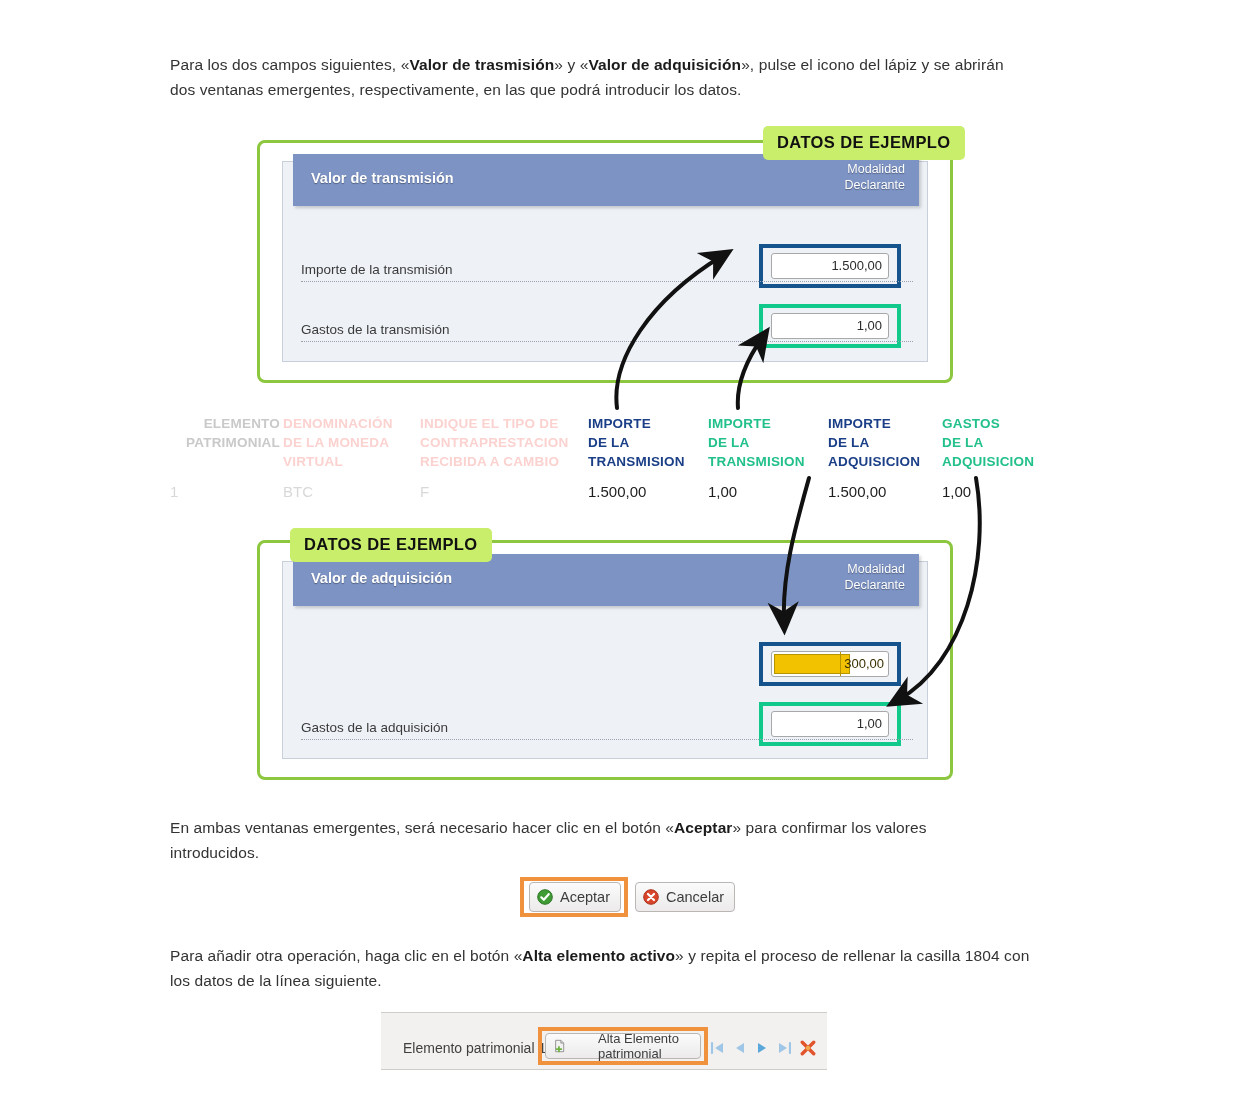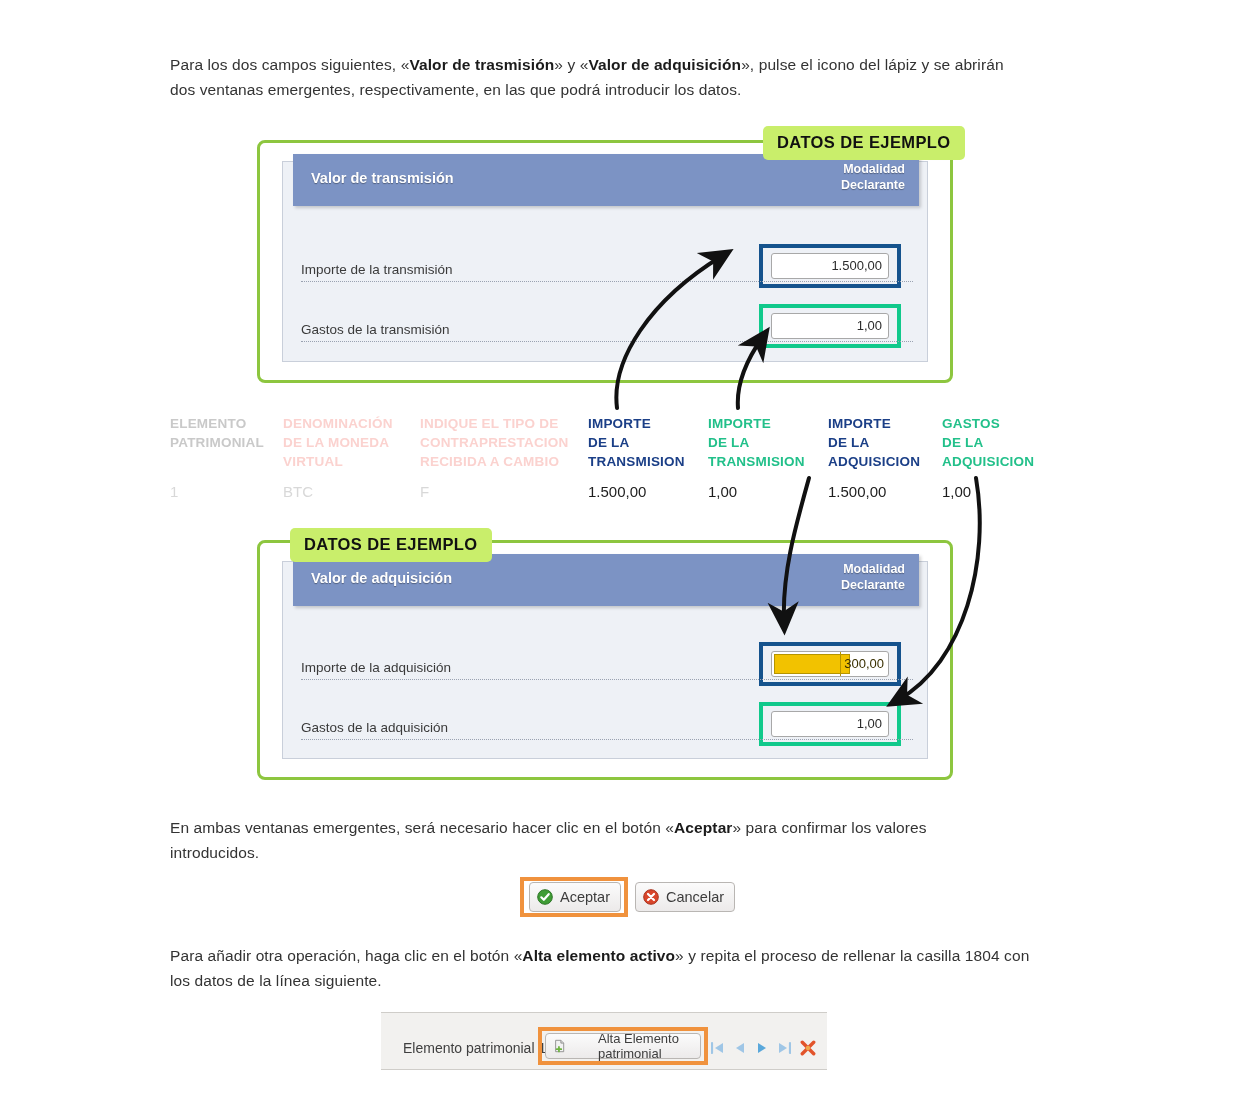--- a/index.html
+++ b/index.html
@@ -47,21 +47,21 @@
     box-shadow:2px 2px 3px rgba(0,0,0,.18);
     box-sizing:border-box;
   }
   .panel-head-title{
     position:absolute;left:18px;top:16px;
     color:#ffffff;font-weight:700;font-size:14.5px;
     text-shadow:0 1px 1px rgba(0,0,0,.35);
   }
   .panel-head-mod{
     position:absolute;right:14px;top:7px;
-    color:#ffffff;font-weight:700;font-size:12.5px;
+    color:#ffffff;font-weight:400;font-size:12.5px;
     line-height:16px;text-align:right;
     text-shadow:0 1px 1px rgba(0,0,0,.35);
   }
 
   .field-row{position:absolute;left:18px;right:14px;height:22px;}
   .field-label{
     position:absolute;left:0;top:0;
     font-size:13.5px;color:#3a3a3a;white-space:nowrap;
     background:#eef1f6;padding-right:2px;z-index:2;
   }
@@ -117,21 +117,21 @@
     z-index:30;
   }
 
   
   .tbl{position:absolute;}
   .th{
     position:absolute;
     font-size:13.5px;font-weight:700;line-height:19px;
     letter-spacing:.2px;
   }
-  .th.gray{color:#c9c9c9;}
+  .th.gray{color:#c9c9c9;text-align:right;}
   .th.pink{color:#fbd2cf;}
   .th.blue{color:#1b3f87;}
   .th.green{color:#22c08a;}
   .td{
     position:absolute;
     font-size:15px;line-height:19px;
   }
   .td.faint{color:#d8d8d8;}
   .td.dark{color:#1d1d1d;}
 
@@ -272,24 +272,20 @@
     <div class="panel-inner">
 
       <div class="panel-head">
         <div class="panel-head-title">Valor de adquisición</div>
         <div class="panel-head-mod">
           <div>Modalidad</div>
           <div>Declarante</div>
         </div>
       </div>
 
-      <div class="field-row" style="top:98px;">
-        <span class="field-label">Importe de la adquisición</span>
-        <span class="dotline"></span>
-      </div>
       <div class="hl blue" style="left:476px;top:80px;width:142px;height:44px;">
         <div class="txtbox">
           <span class="sel"></span>
           <span class="selval">300,00</span>
         </div>
       </div>
 
       <div class="field-row" style="top:158px;text-align:right;">
         <span class="field-label">Gastos de la adquisición</span>
         <span class="dotline"></span>

